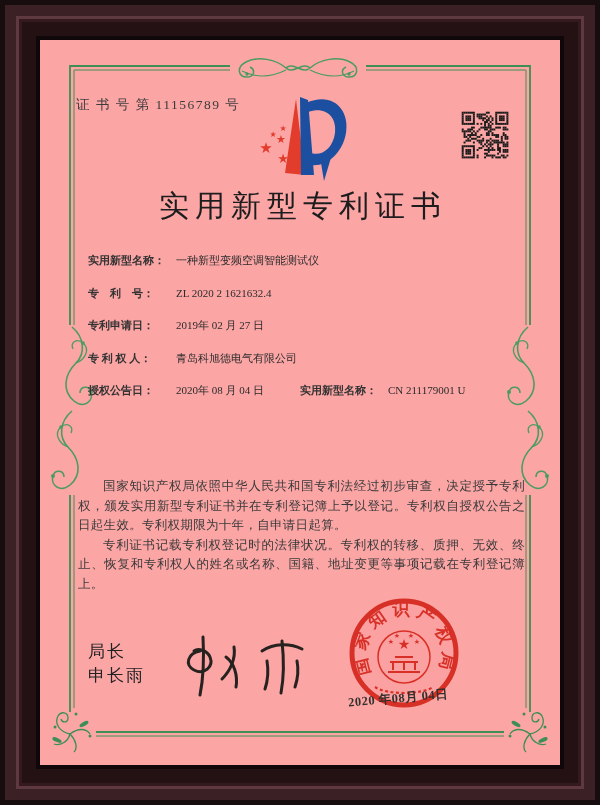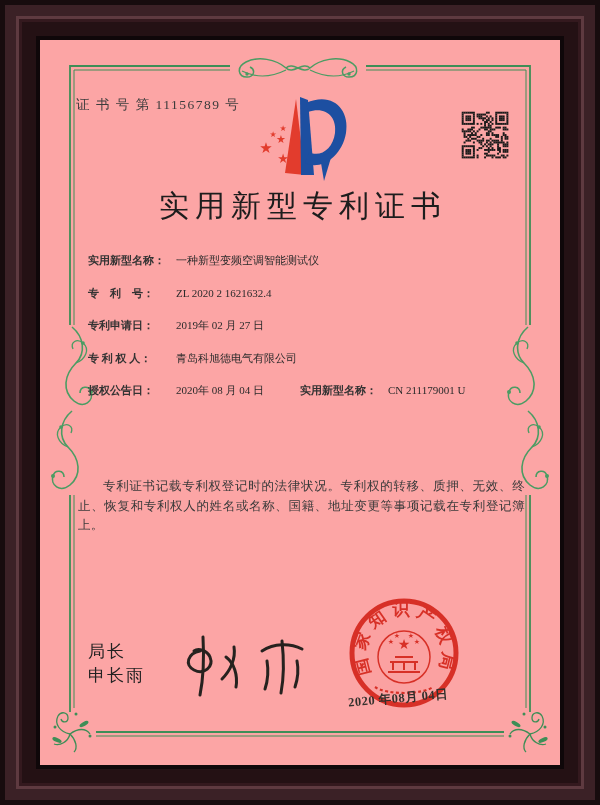--- a/index.html
+++ b/index.html
@@ -409,20 +409,21 @@
       </div>
       <div class="row">
         <span class="lbl">专 利 权 人：</span><span class="val">青岛科旭德电气有限公司</span>
       </div>
       <div class="row">
         <span class="lbl">授权公告日：</span><span class="val">2020年 08 月 04 日</span><span class="lbl pair2">实用新型名称：</span><span class="val">CN 211179001 U</span>
       </div>
     </div>
 
     <div class="paras">
+      <p>国家知识产权局依照中华人民共和国专利法经过初步审查，决定授予专利权，颁发实用新型专利证书并在专利登记簿上予以登记。专利权自授权公告之日起生效。专利权期限为十年，自申请日起算。</p>
       <p>专利证书记载专利权登记时的法律状况。专利权的转移、质押、无效、终止、恢复和专利权人的姓名或名称、国籍、地址变更等事项记载在专利登记簿上。</p>
     </div>
 
     <div class="director">
       <div>局长</div>
       <div>申长雨</div>
     </div>
 
     <svg class="signature" viewBox="0 0 150 65" fill="none" stroke="#26221f" stroke-width="3" stroke-linecap="round">
       <path d="M30,18 C18,20 14,32 24,37 C34,42 44,34 40,24 C37,17 28,15 24,18"></path>

